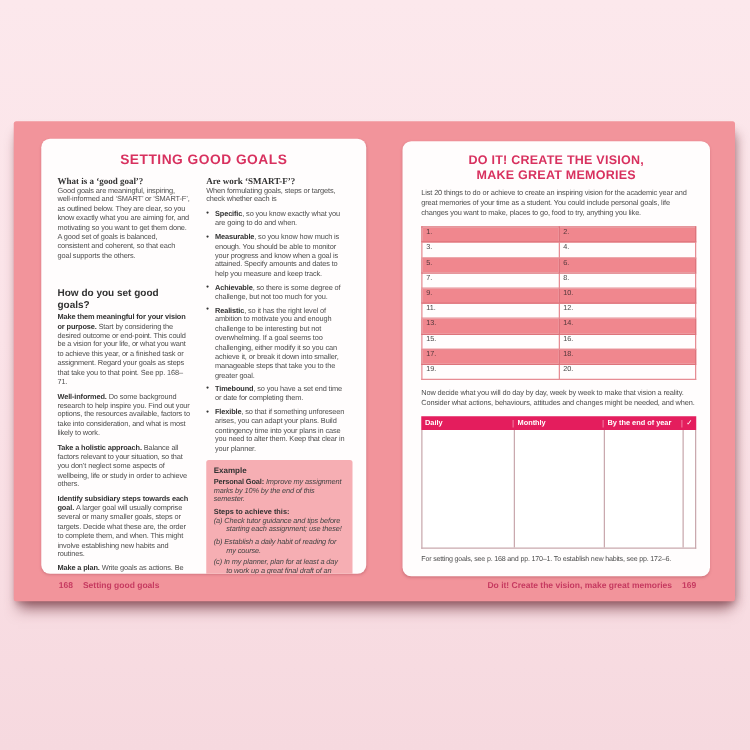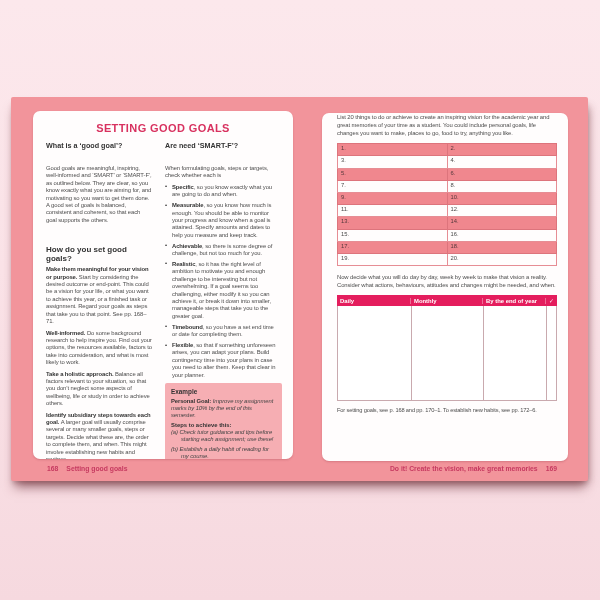--- a/index.html
+++ b/index.html
@@ -23,21 +23,21 @@
   .page-right { left:311px; width:246px; top:16px; }
 
   
   .page-title {
     margin:11px 0 7px; text-align:center;
     font-size:11px; font-weight:bold; color:#d8315f; letter-spacing:0.4px;
   }
   .cols { display:flex; gap:13px; padding:0 12px 0 13px; }
   .col1 { width:106px; flex:none; }
   .col2 { width:112px; flex:none; }
-  .h-sm { font-size:7.2px; font-weight:bold; color:#333; margin:0 0 15px; }
+  .h-sm { font-size:7.2px; font-weight:bold; color:#333; margin:0 0 1px;font-family:Liberation Serif, serif; }
   .h-md { font-size:8px;  font-weight:bold; color:#333; margin:21px 0 3px; }
   .body-p { font-size:5.9px; line-height:7.4px; letter-spacing:-0.1px; color:#4e4e4e; margin:0 0 4px; }
   .body-p b { color:#333; }
   .bullet { position:relative; padding-left:7px; margin-bottom:3.5px; }
   .bullet::before { content:"•"; position:absolute; left:0; top:-0.5px; color:#333; font-weight:bold; }
   .example {
     background:#f6aeb3; border-radius:2px; margin-top:4px; margin-right:-5px;
     padding:5px 6px 6px; box-sizing:border-box; width:117px;
   }
   .ex-title { font-size:6.4px; font-weight:bold; color:#333; margin:0 0 2.5px; }
@@ -102,21 +102,21 @@
 
         <p class="body-p"><b>Make them meaningful for your vision or purpose. </b><span>Start by considering the desired outcome or end-point. This could be a vision for your life, or what you want to achieve this year, or a finished task or assignment. Regard your goals as steps that take you to that point. See pp. 168–71.</span></p>
         <p class="body-p"><b>Well-informed. </b><span>Do some background research to help inspire you. Find out your options, the resources available, factors to take into consideration, and what is most likely to work.</span></p>
         <p class="body-p"><b>Take a holistic approach. </b><span>Balance all factors relevant to your situation, so that you don’t neglect some aspects of wellbeing, life or study in order to achieve others.</span></p>
         <p class="body-p"><b>Identify subsidiary steps towards each goal. </b><span>A larger goal will usually comprise several or many smaller goals, steps or targets. Decide what these are, the order to complete them, and when. This might involve establishing new habits and routines.</span></p>
         <p class="body-p"><b>Make a plan. </b><span>Write goals as actions. Be clear what exactly you will do for each goal or step. State actions as positives, such as ‘I will …’ rather than ‘I won’t …’. For an example of a plan, see p. 170.</span></p>
 
       </div>
 
       <div class="col2">
-        <div class="h-sm">Are need ‘SMART-F’?</div>
+        <div class="h-sm">Are work ‘SMART-F’?</div>
         <p class="body-p">When formulating goals, steps or targets, check whether each is</p>
 
         <p class="body-p bullet"><b>Specific</b><span>, so you know exactly what you are going to do and when.</span></p>
         <p class="body-p bullet"><b>Measurable</b><span>, so you know how much is enough. You should be able to monitor your progress and know when a goal is attained. Specify amounts and dates to help you measure and keep track.</span></p>
         <p class="body-p bullet"><b>Achievable</b><span>, so there is some degree of challenge, but not too much for you.</span></p>
         <p class="body-p bullet"><b>Realistic</b><span>, so it has the right level of ambition to motivate you and enough challenge to be interesting but not overwhelming. If a goal seems too challenging, either modify it so you can achieve it, or break it down into smaller, manageable steps that take you to the greater goal.</span></p>
         <p class="body-p bullet"><b>Timebound</b><span>, so you have a set end time or date for completing them.</span></p>
         <p class="body-p bullet"><b>Flexible</b><span>, so that if something unforeseen arises, you can adapt your plans. Build contingency time into your plans in case you need to alter them. Keep that clear in your planner.</span></p>
 
         <div class="example">
@@ -125,20 +125,24 @@
           <div class="ex-steps-title">Steps to achieve this:</div>
           <p class="ex-step"><span>(a)</span> <span>Check tutor guidance and tips before starting each assignment; use these!</span></p>
           <p class="ex-step"><span>(b)</span> <span>Establish a daily habit of reading for my course.</span></p>
           <p class="ex-step"><span>(c)</span> <span>In my planner, plan for at least a day to work up a great final draft of an assignment.</span></p>
         </div>
       </div>
     </div>
   </div>
 
   <div class="page page-right">
+    <div class="rp-title">
+      <div>DO IT! CREATE THE VISION,</div>
+      <div>MAKE GREAT MEMORIES</div>
+    </div>
     <div class="rp-pad">
       <p class="rp-p">List 20 things to do or achieve to create an inspiring vision for the academic year and great memories of your time as a student. You could include personal goals, life changes you want to make, places to go, food to try, anything you like.</p>
 
       <table class="list-table">
         <tbody>
           <tr class="pink">
               <td>1.</td>
               <td>2.</td>
             </tr>
           <tr>

